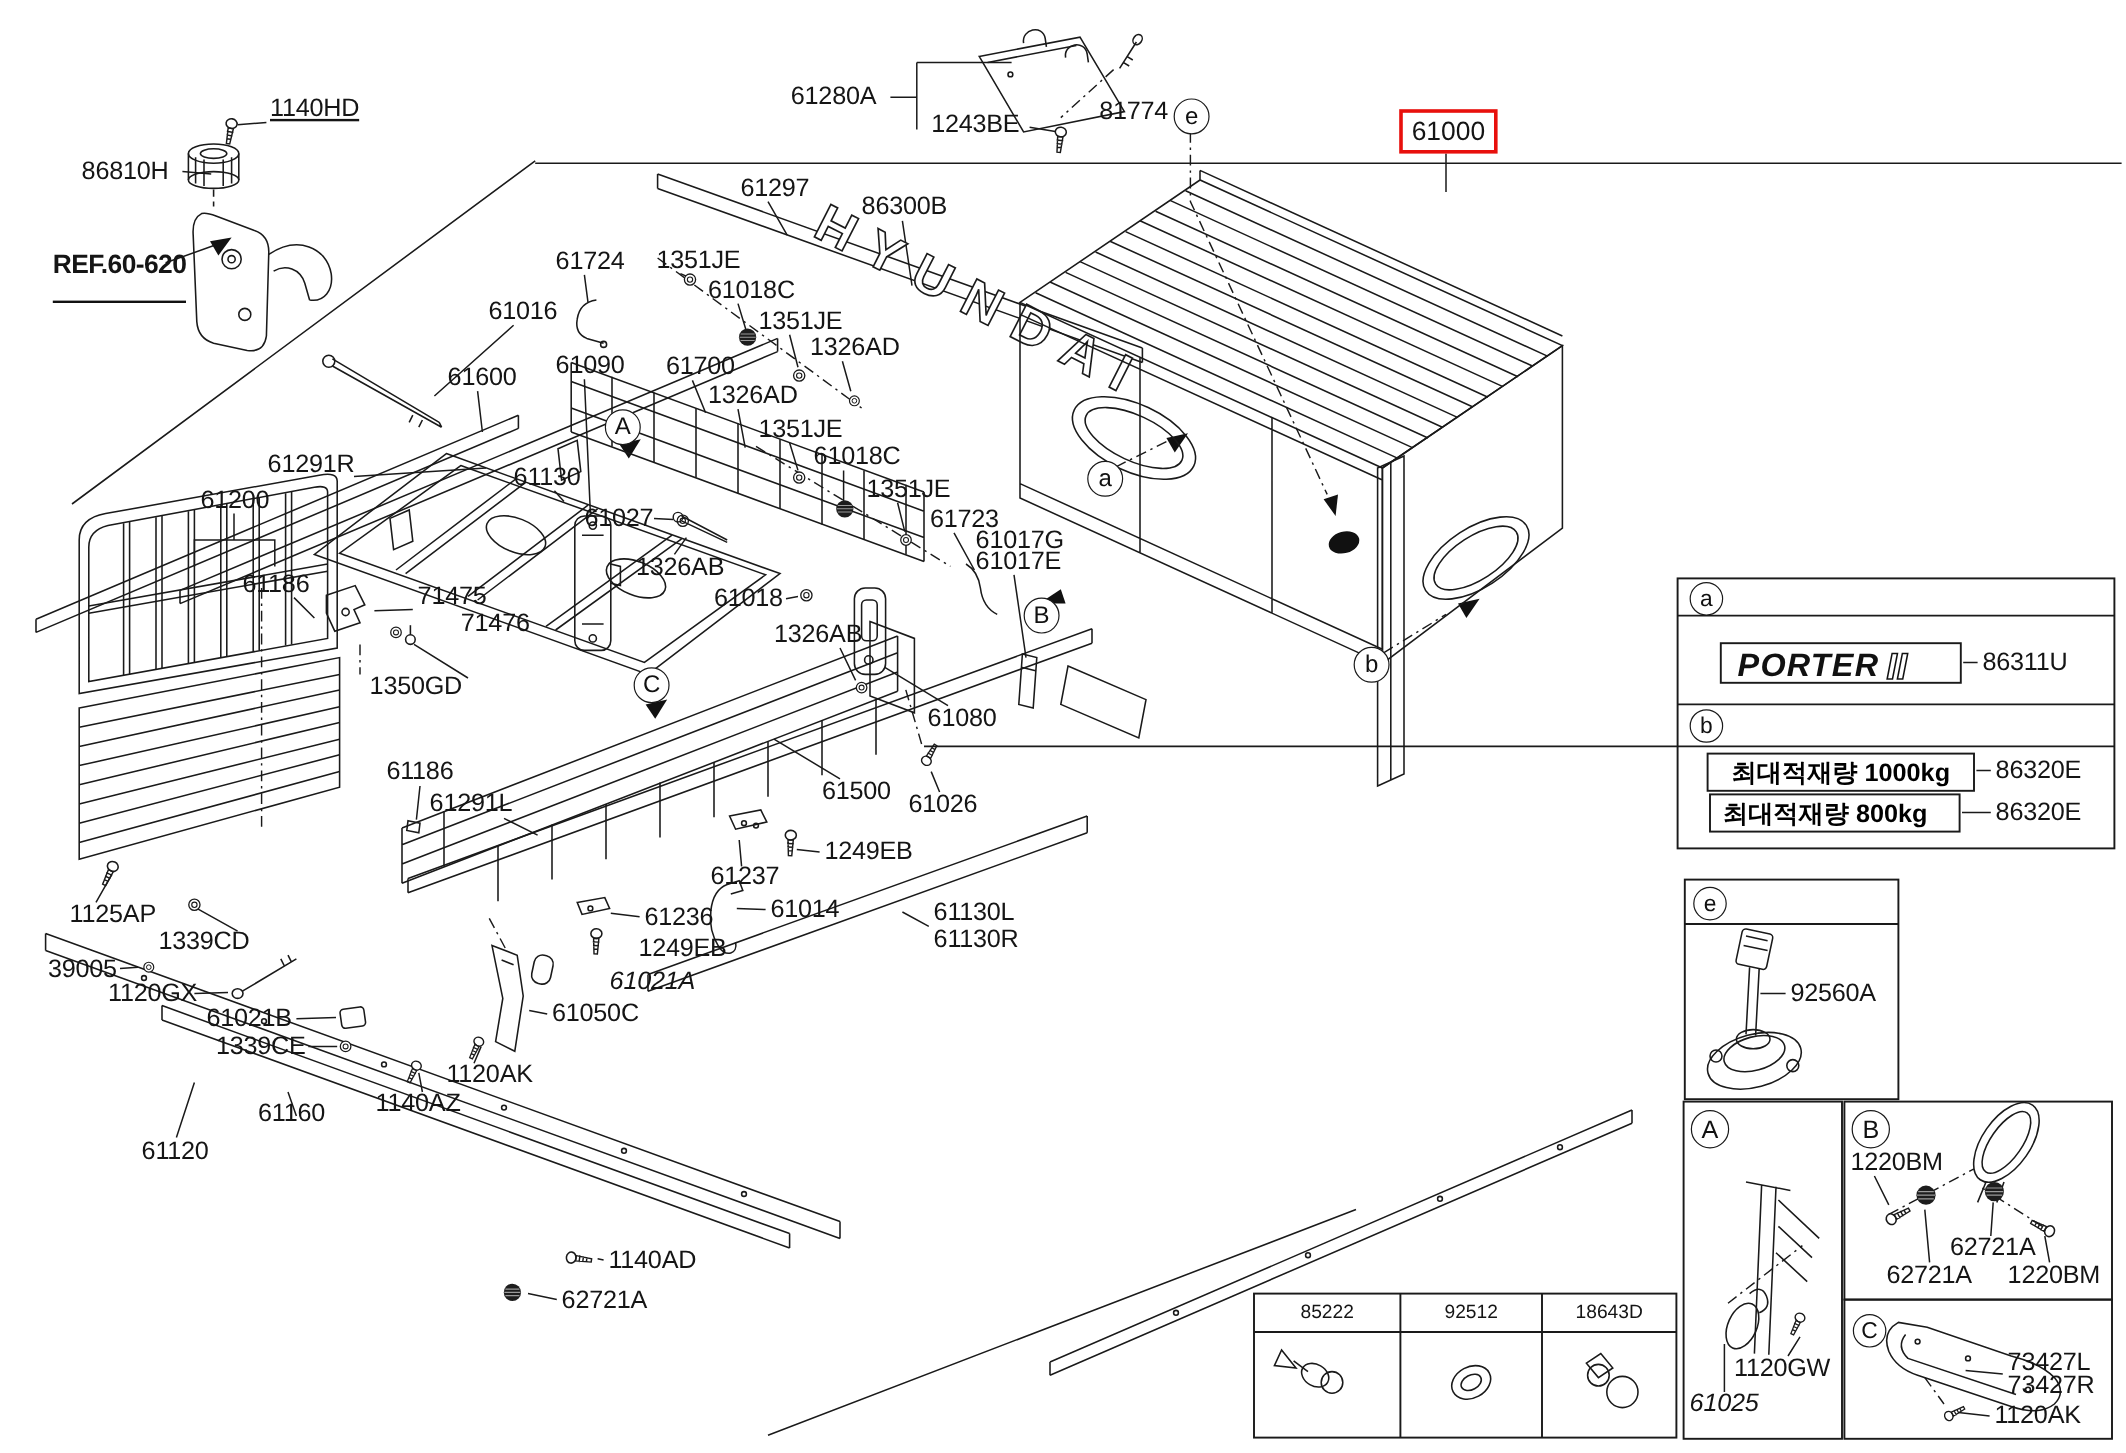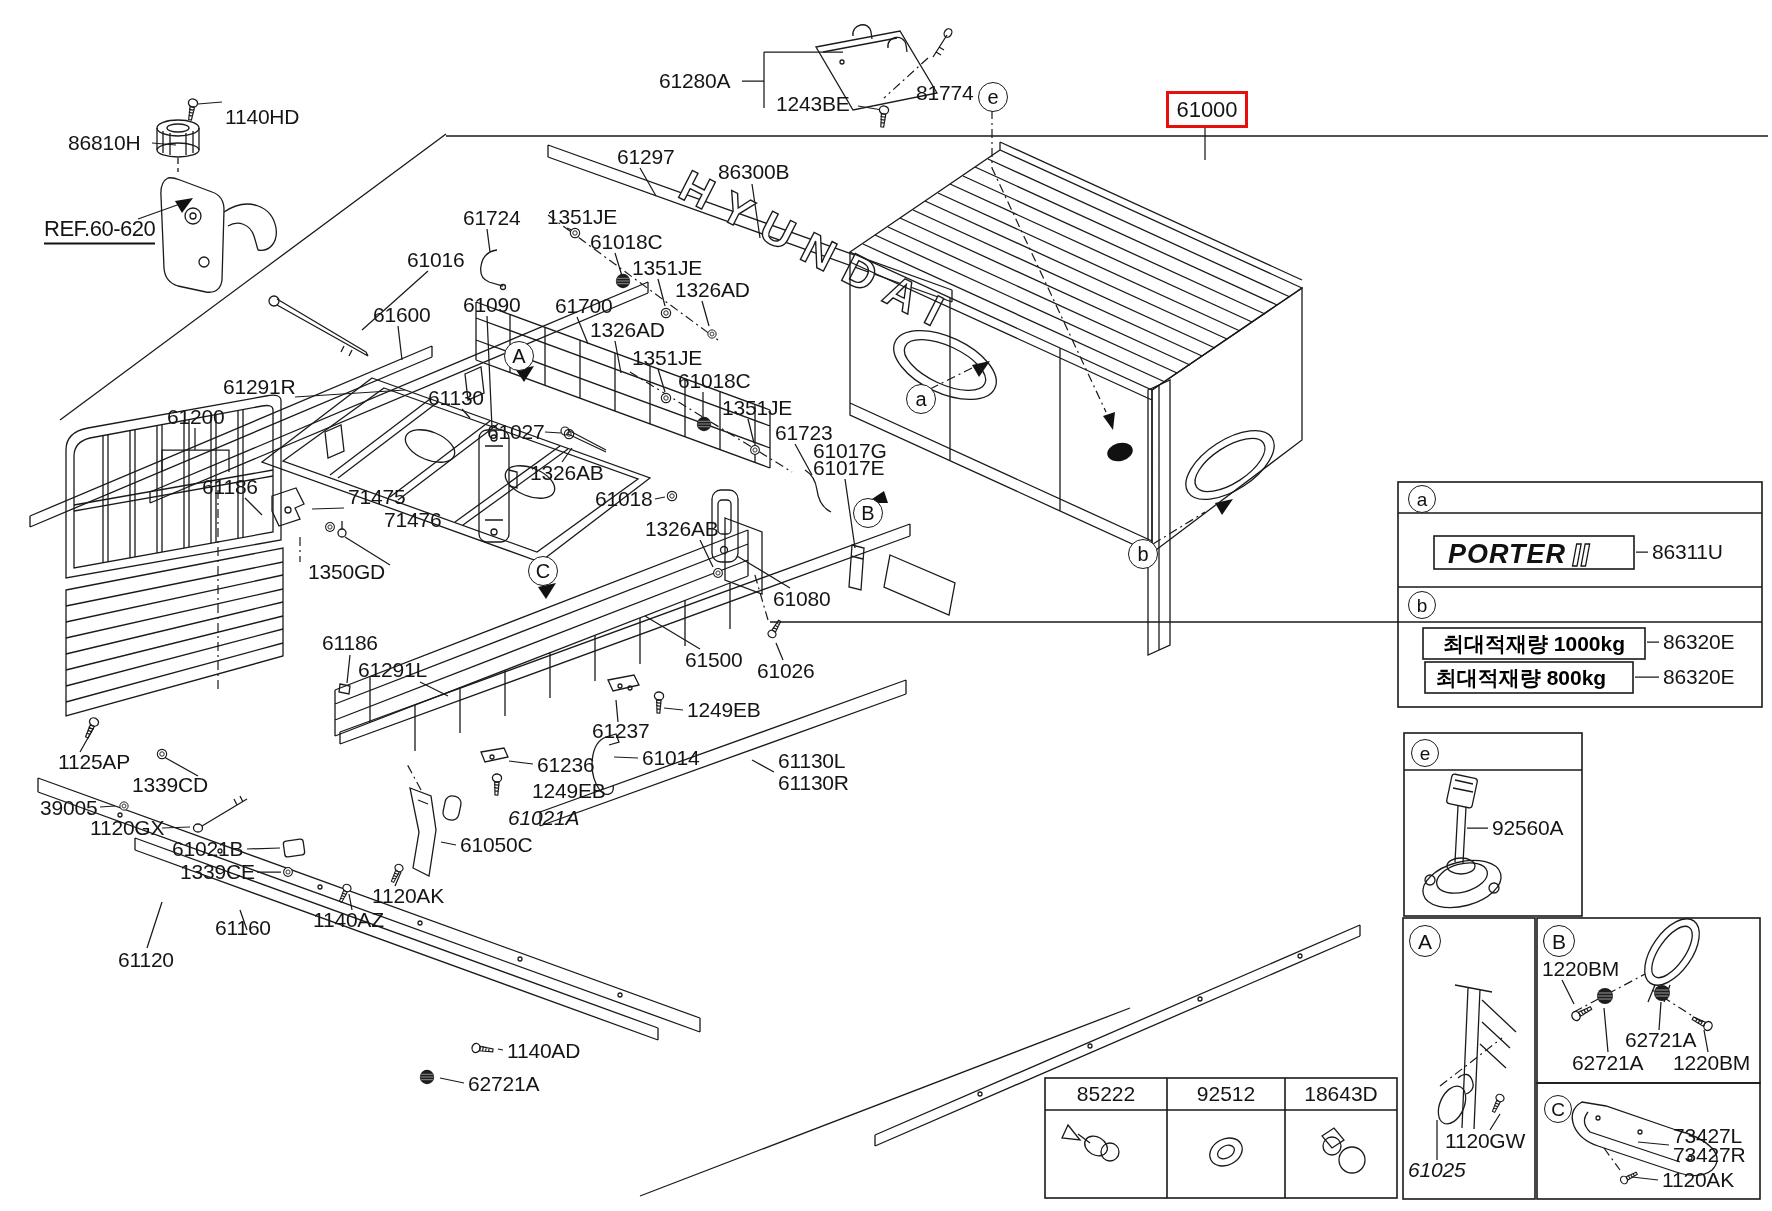--- a/index.html
+++ b/index.html
@@ -4,28 +4,28 @@
 <style>
   html,body{margin:0;padding:0;background:#fff;}
   #stage{position:relative;width:1772px;height:1211px;background:#fff;overflow:hidden;
          font-family:"Liberation Sans",sans-serif;color:#151515;}
   #art{position:absolute;left:0;top:0;}
   .plabel{position:absolute;transform:translateY(-52%);white-space:nowrap;
           font-size:21px;letter-spacing:-0.2px;color:#151515;line-height:1;}
   .callout{position:absolute;border:1.7px solid #1a1a1a;border-radius:50%;background:#fff;
            display:flex;align-items:center;justify-content:center;line-height:1;color:#111;}
   #ref-label{position:absolute;left:44px;top:230px;transform:translateY(-50%);
-             font-size:22px;font-weight:normal;letter-spacing:-0.5px;
-             border-bottom:2.2px solid #111;padding-bottom:1px;}
+             font-size:22px;font-weight:bold;letter-spacing:-0.5px;
+             border-bottom:2.2px solid #111;padding-bottom:17px;}
   #hl-box{position:absolute;left:1166px;top:91px;width:76px;height:31px;
           border:3px solid #e8100c;display:flex;align-items:center;justify-content:center;
           font-size:22px;color:#151515;background:#fff;}
   .kplate{position:absolute;display:flex;align-items:center;justify-content:center;
           font-weight:bold;font-size:21px;letter-spacing:0px;white-space:nowrap;color:#000;}
-  .thead{position:absolute;transform:translate(-50%,-50%);font-size:21px;white-space:nowrap;}
+  .thead{position:absolute;transform:translate(-50%,-50%);font-size:16px;white-space:nowrap;}
 </style>
 </head>
 <body>
 
 <div id="stage">
 
 <svg id="art" width="1772" height="1211" viewBox="0 0 1772 1211">
 <defs>
   <g id="scr">
           <ellipse rx="4" ry="4.6" fill="#fff" stroke="#1a1a1a" stroke-width="1.3"></ellipse>
@@ -289,21 +289,21 @@
   <circle cx="1332" cy="1146" r="9"></circle>
         <path d="M1322,1136 l12,-8 l10,12 l-12,8 Z"></path>
         <circle cx="1352" cy="1160" r="13"></circle>
 </g>
 
 <text x="1448" y="563" font-size="27" font-style="italic" font-weight="bold" font-family="Liberation Sans, sans-serif" fill="#111" letter-spacing="1">PORTER</text>
 <text x="1572" y="566" font-size="31" font-style="italic" font-weight="bold" font-family="Liberation Sans, sans-serif" fill="#fff" stroke="#111" stroke-width="1.3">II</text>
 </svg>
 
 <div id="labels">
-      <div class="plabel" style="left: 225px; top: 117px;">1140HD</div>
+      <div class="plabel" style="left: 225px; top: 91px; text-decoration: underline;">1140HD</div>
       <div class="plabel" style="left: 68px; top: 143px;">86810H</div>
       <div class="plabel" style="left: 659px; top: 81px;">61280A</div>
       <div class="plabel" style="left: 776px; top: 104px;">1243BE</div>
       <div class="plabel" style="left: 916px; top: 93px;">81774</div>
       <div class="plabel" style="left: 617px; top: 157px;">61297</div>
       <div class="plabel" style="left: 718px; top: 172px;">86300B</div>
       <div class="plabel" style="left: 463px; top: 218px;">61724</div>
       <div class="plabel" style="left: 547px; top: 217px;">1351JE</div>
       <div class="plabel" style="left: 590px; top: 242px;">61018C</div>
       <div class="plabel" style="left: 407px; top: 260px;">61016</div>

